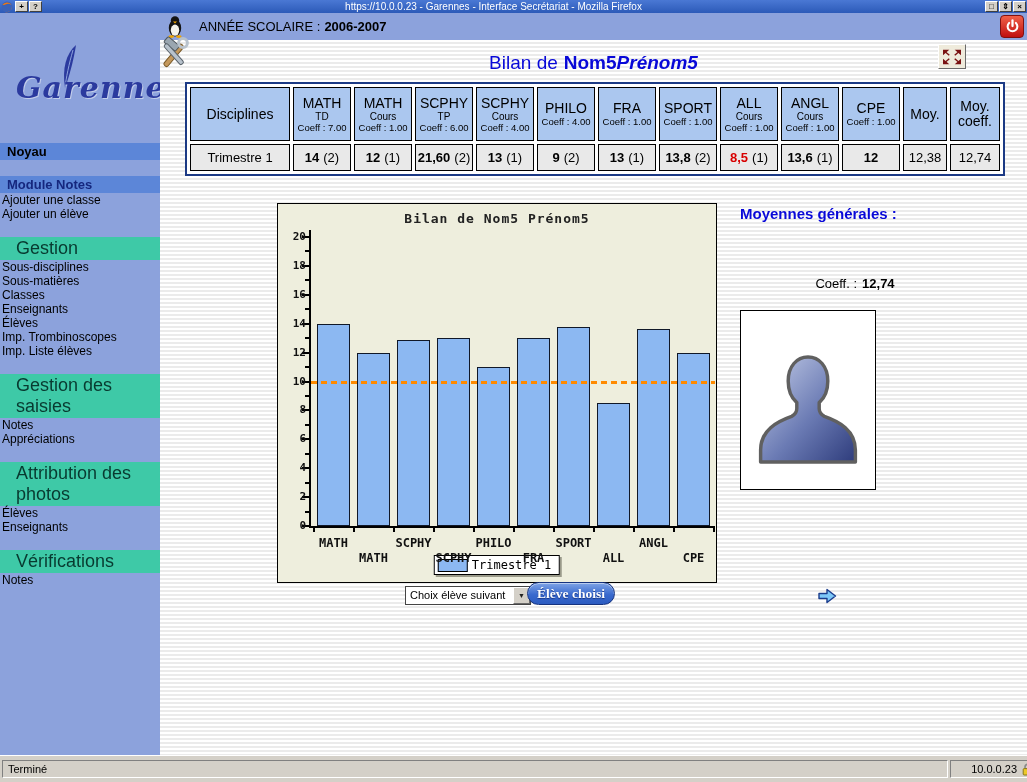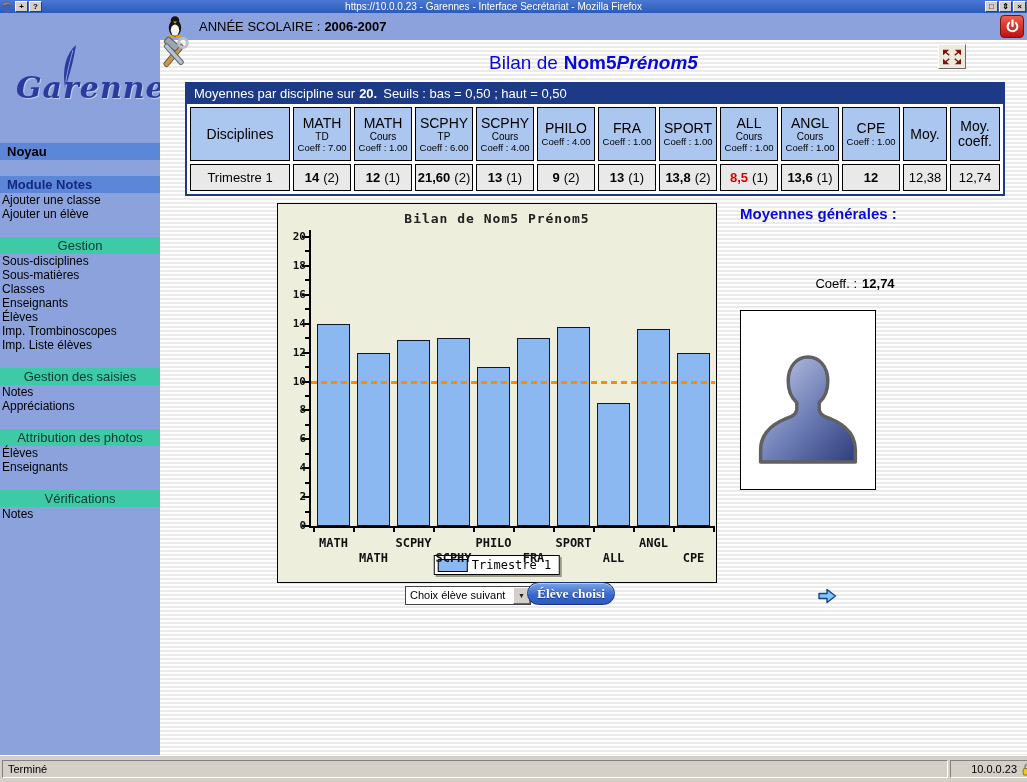--- a/index.html
+++ b/index.html
@@ -31,21 +31,21 @@
   
   .sidebar { position:absolute; left:0; top:40px; width:160px; height:715px; background:#8ca2dc; }
   .logo-wrap { position:absolute; left:2px; top:12px; width:158px; height:70px; }
   .logo-text { position:absolute; left:14px; top:18px; font-family:"DejaVu Serif", serif;
                font-style:italic; font-weight:bold; font-size:30px; color:#2b3a9e;
                text-shadow:1px 1px 0 #c2cdea; letter-spacing:1px; }
   .quill { position:absolute; left:56px; top:-8px; }
   .nav { position:absolute; left:0; top:103px; width:160px; }
   .nav-blue { background:#5c86d8; font-weight:bold; font-size:13px; padding:1px 7px; color:#000; }
   .nav-blue.navy { color:#15277e; }
-  .nav-teal { background:#3ec9a7; text-align:center; font-size:13px; padding:1px 16px; color:#083a30; }
+  .nav-teal { background:#3ec9a7; text-align:left; font-size:18px; padding:1px 16px; color:#083a30; }
   .nav-item { font-size:12px; line-height:14px; padding:0 2px; color:#000; cursor:pointer; }
   .nav-gap { height:16px; }
 
   
   .content { position:absolute; left:160px; top:40px; width:867px; height:715px;
              background:repeating-linear-gradient(to bottom, #ffffff 0 2px, #ebebeb 2px 4px); }
   .tools-icon { position:absolute; left:-5px; top:-4px; }
   .page-title { position:absolute; left:0; top:12px; width:100%; text-align:center;
                 font-size:19px; color:#0808d8; }
   .page-title .t-nom { font-weight:bold; margin-left:6px; }
@@ -223,23 +223,20 @@
             <polygon points="22,2 15,2 22,8" stroke="none"></polygon>
           <path d="M3 17 l6-5" fill="none"></path>
             <polygon points="2,18 9,18 2,12" stroke="none"></polygon>
           <path d="M21 17 l-6-5" fill="none"></path>
             <polygon points="22,18 15,18 22,12" stroke="none"></polygon>
         </g>
       </svg>
     </div>
 
     <div class="grade-box">
-      <div class="grade-caption">
-        <span>Moyennes par discipline sur</span><b>20.</b><span class="cap-post">Seuils : bas = 0,50 ; haut = 0,50</span>
-      </div>
       <table class="grades">
         <colgroup id="grades-cols">
             <col style="width:100px">
             <col style="width: 58px;">
             <col style="width: 58px;">
             <col style="width: 58px;">
             <col style="width: 58px;">
             <col style="width: 58px;">
             <col style="width: 58px;">
             <col style="width: 58px;">

